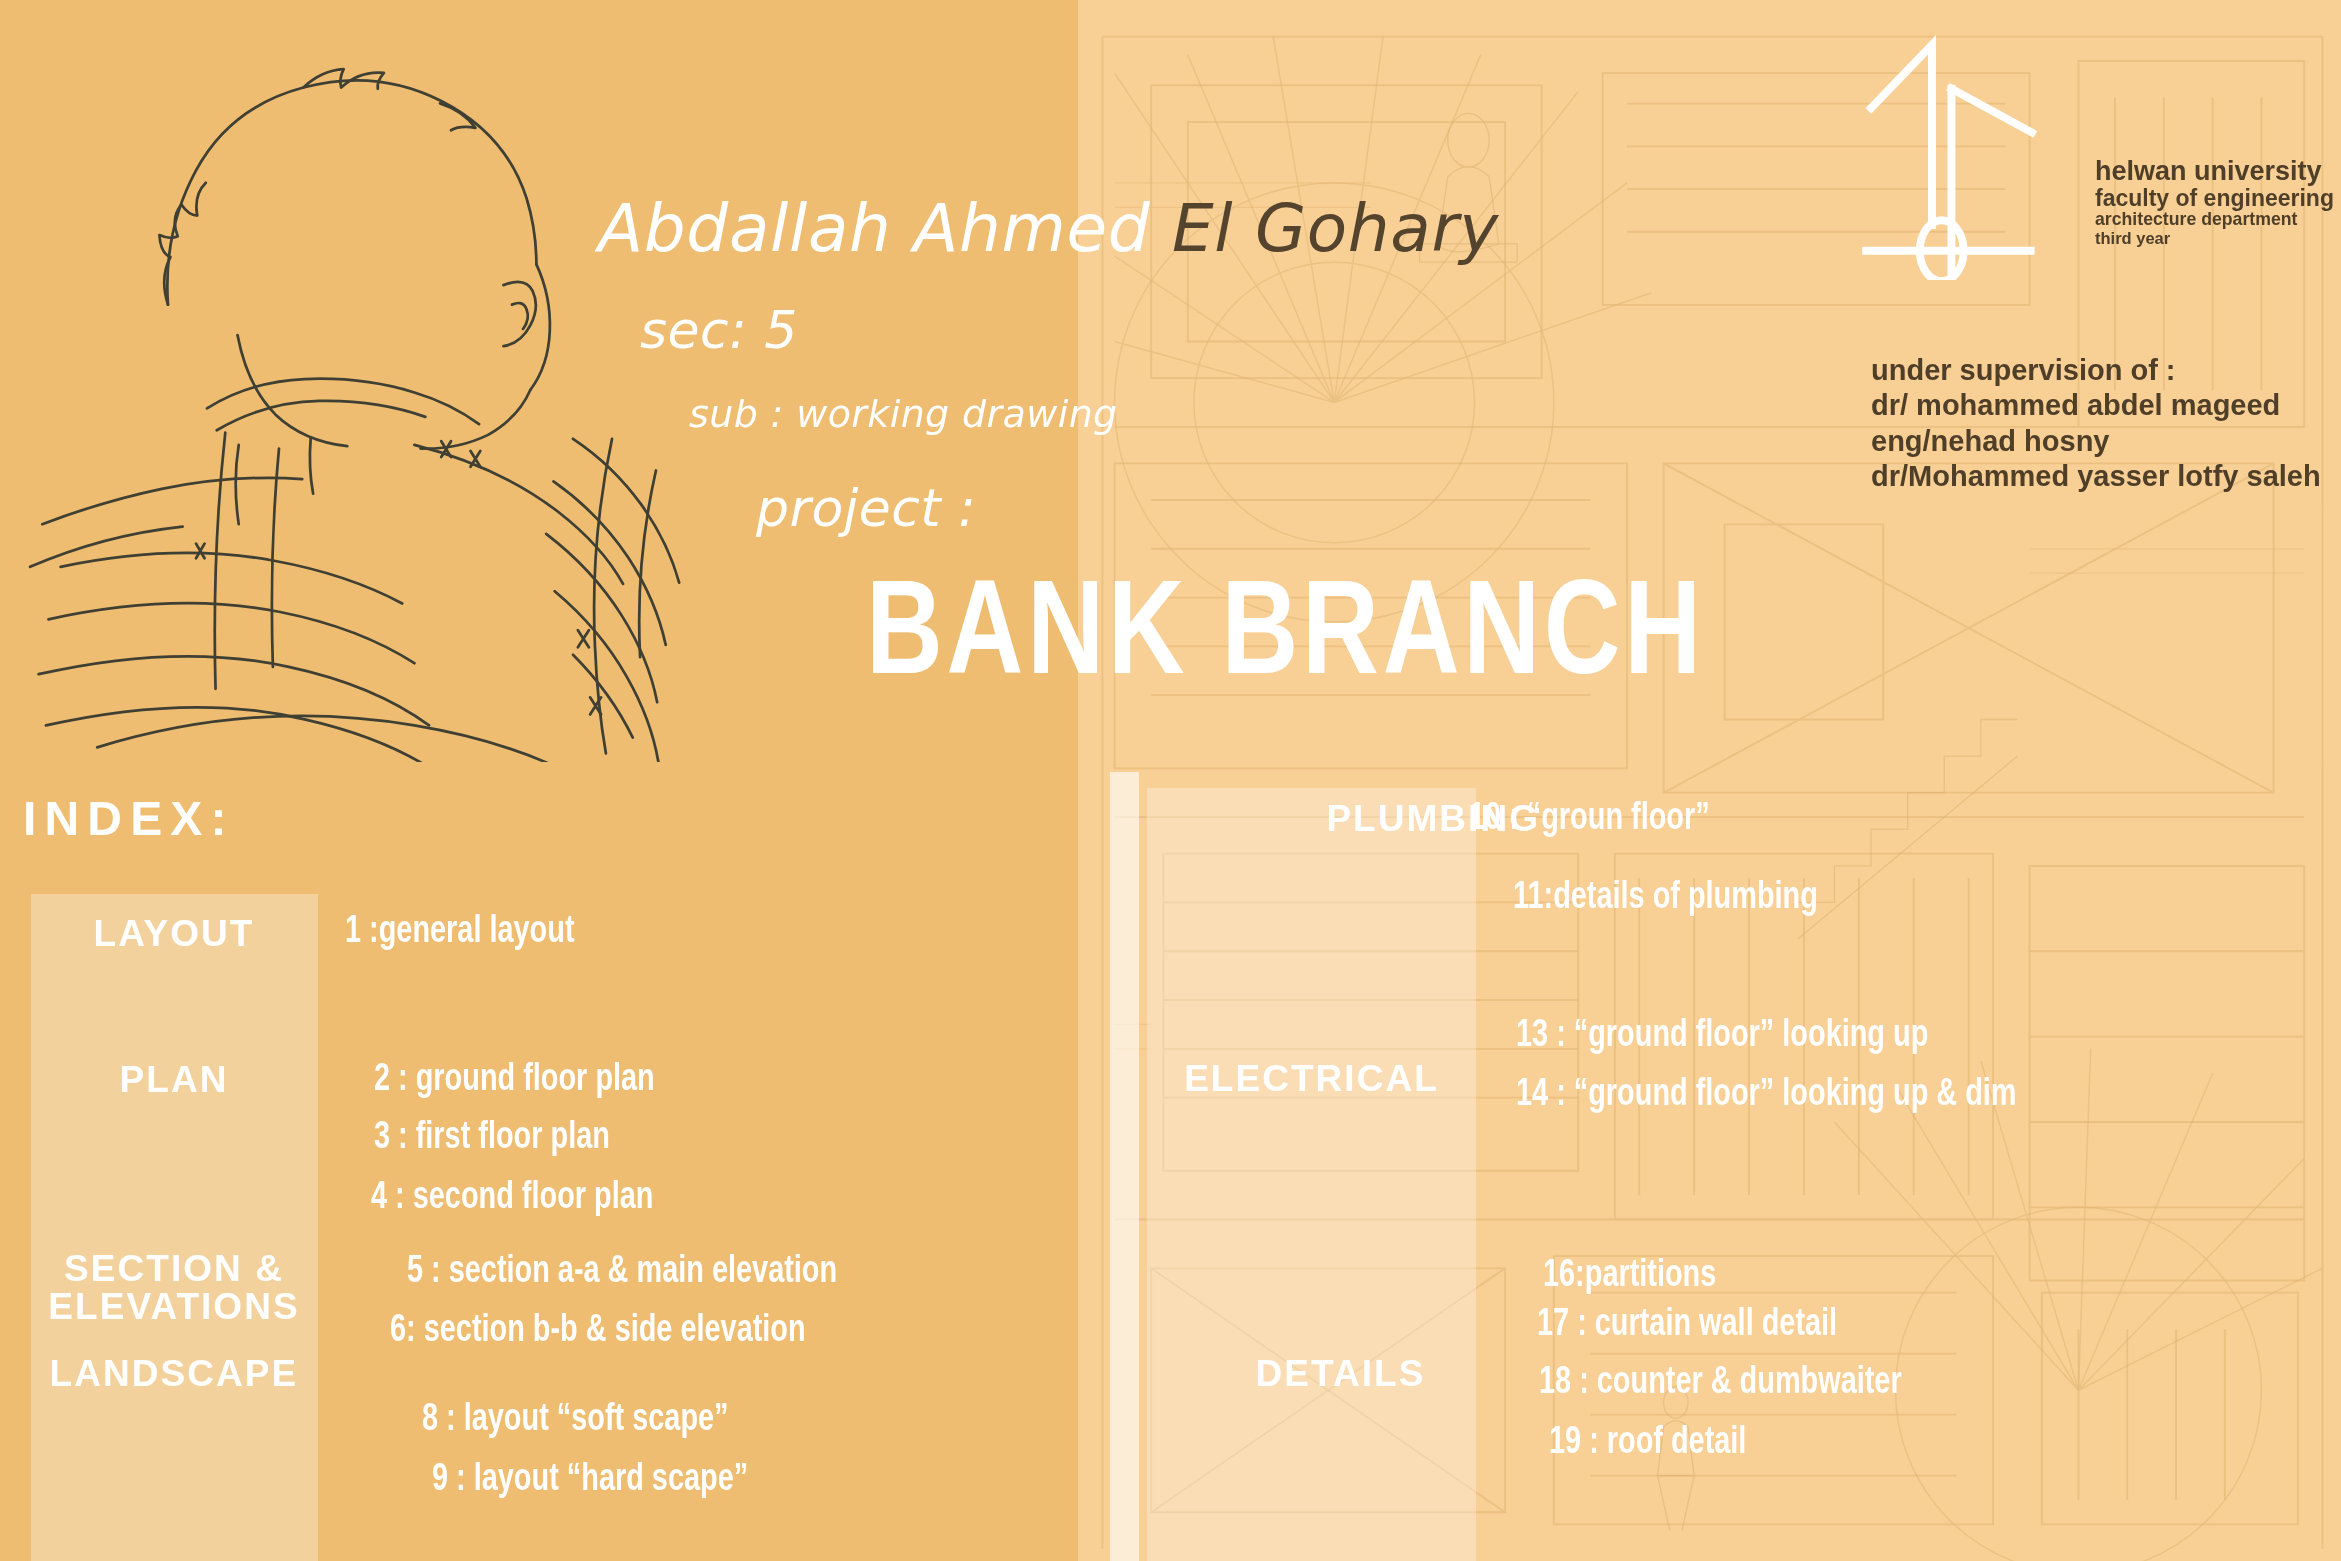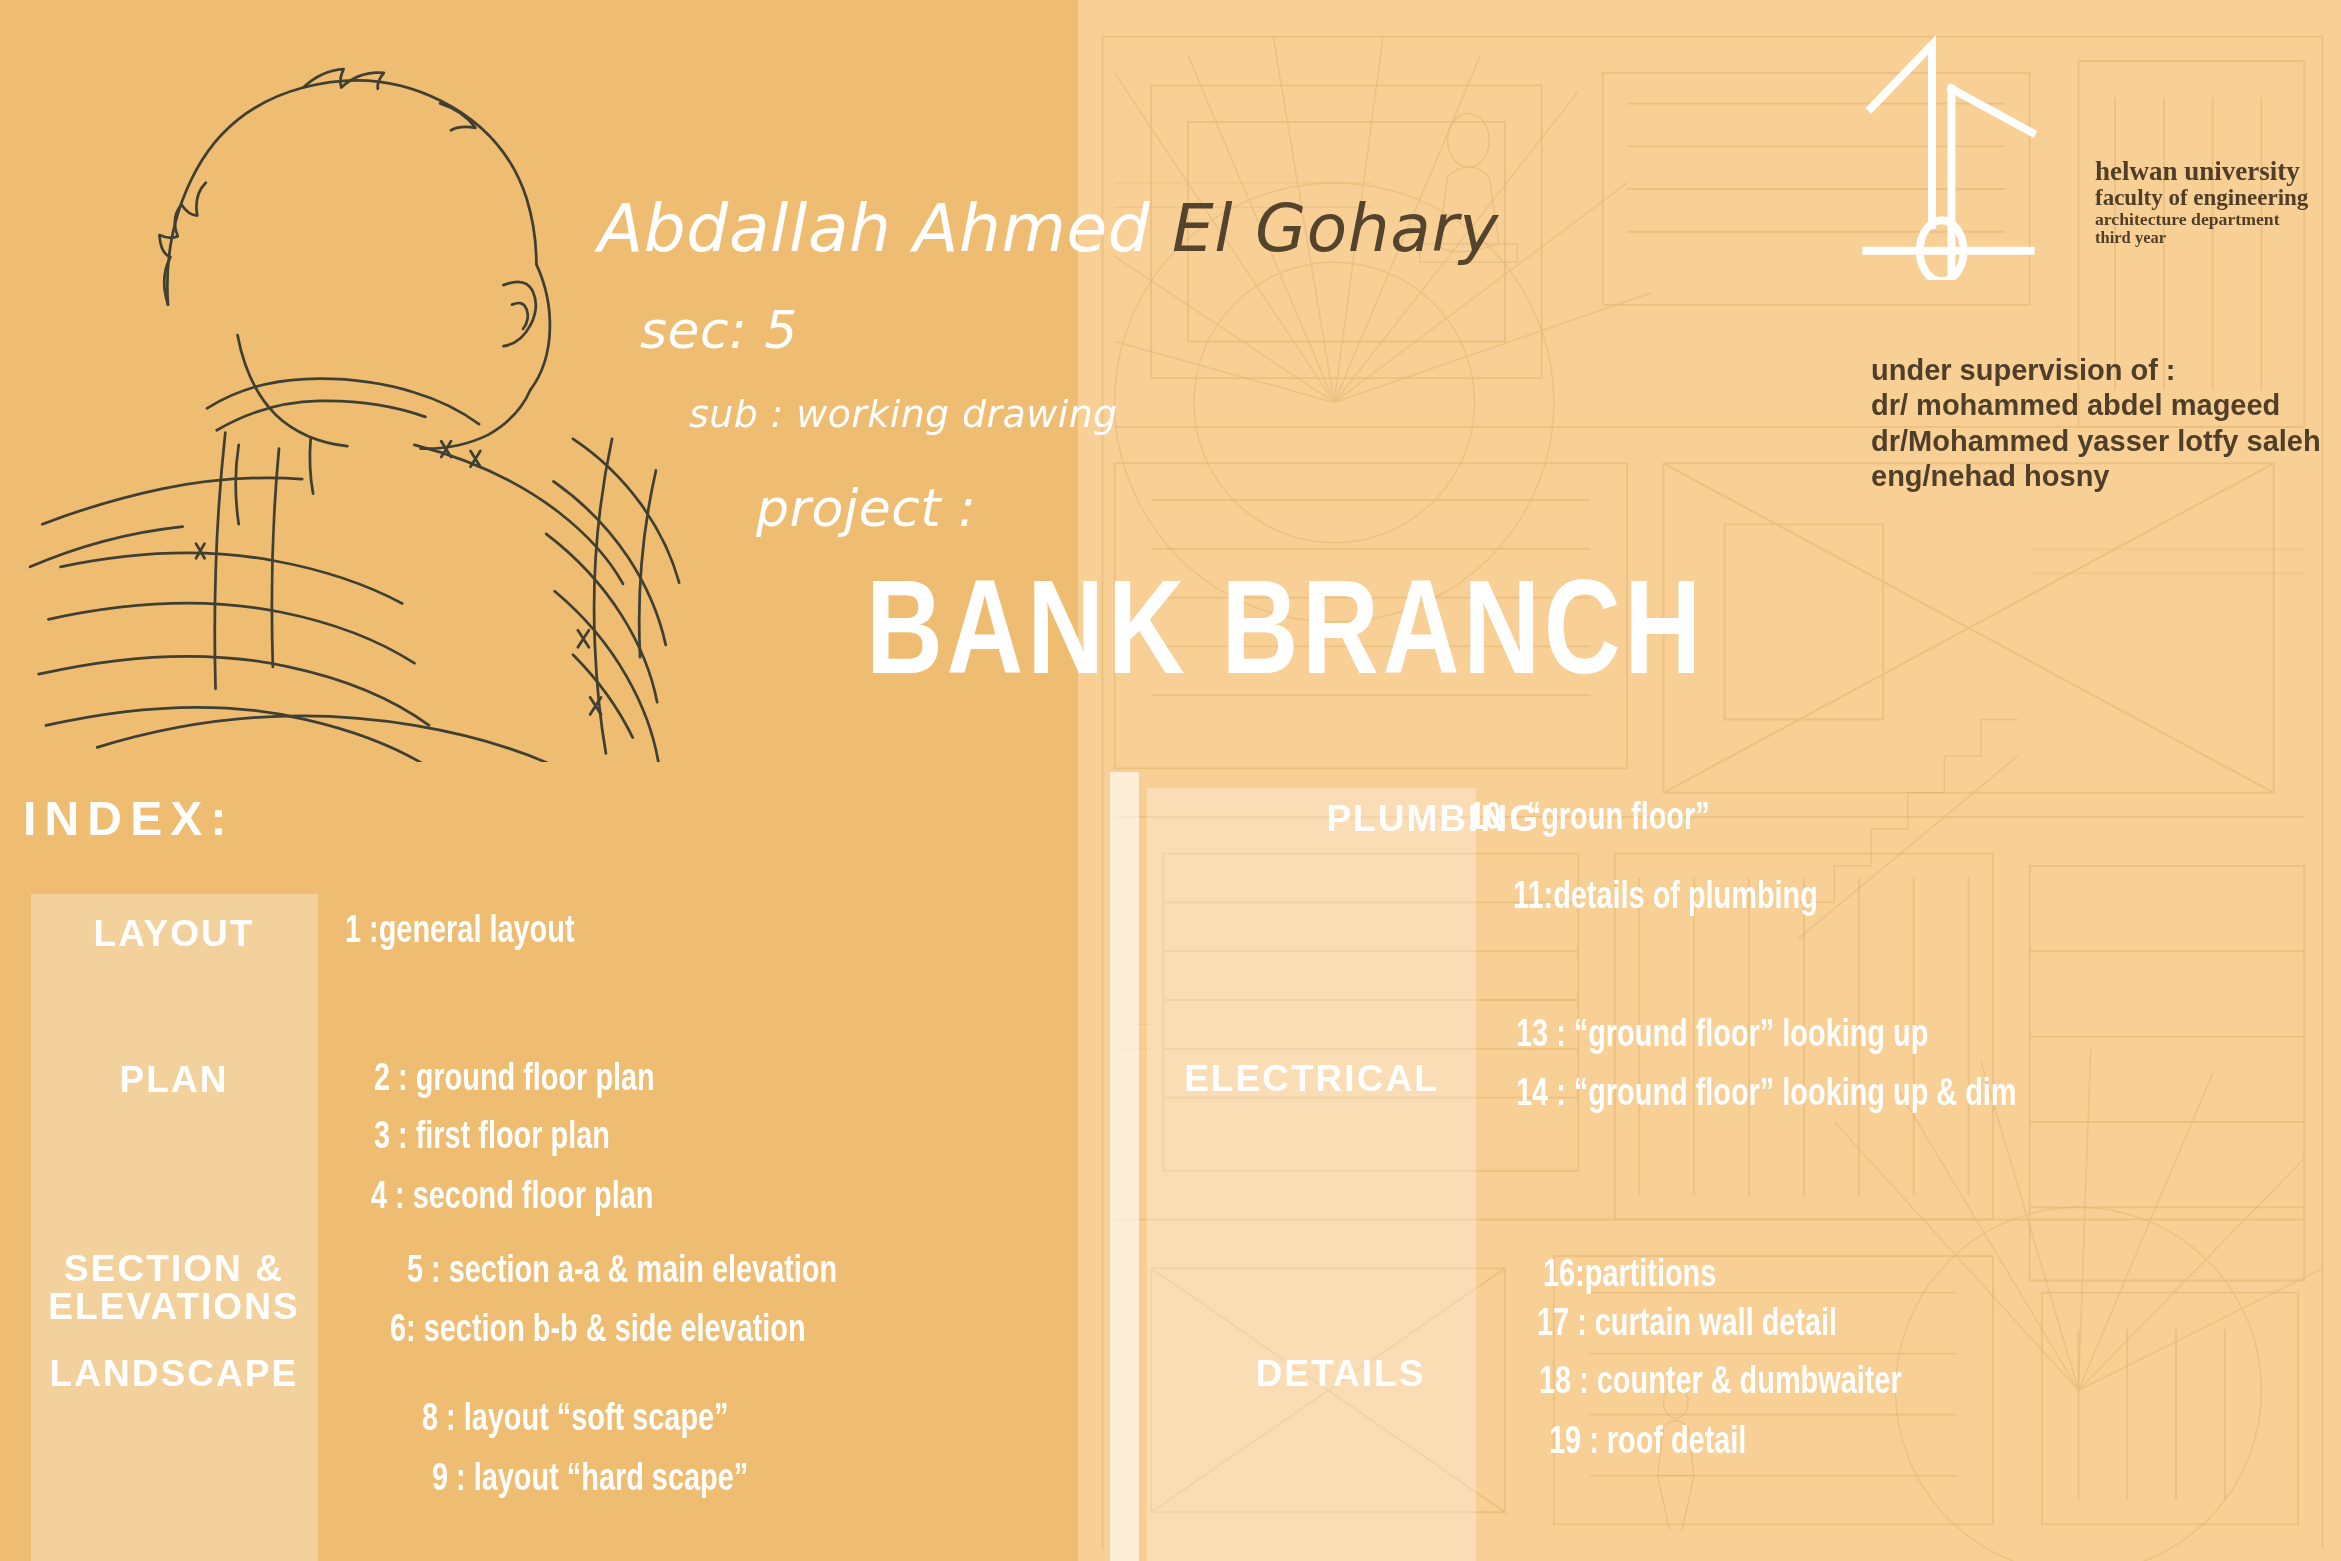--- a/index.html
+++ b/index.html
@@ -55,21 +55,21 @@
     transform:scaleX(.80);
     transform-origin:left top;
     white-space:nowrap;
   }
   
   .logo{position:absolute;left:1854px;top:24.4px;width:268px;height:256px;}
   .logo svg{display:block;width:100%;height:100%;}
   .uni-block{
     position:absolute;left:2095px;top:157px;width:244px;
     color:#4f3f28;text-align:left;
-    font-family:Liberation Serif, serif;
+    font-family:Liberation Sans, sans-serif;
     font-weight:700;
   }
   .uni-1{font-size:27px;line-height:1.06;}
   .uni-2{font-size:23px;line-height:1.06;}
   .uni-3{font-size:17.7px;line-height:1.1;}
   .uni-4{font-size:16.5px;line-height:1.1;}
   .sup-block{
     position:absolute;left:1871px;top:353px;width:464px;
     color:#4f3f28;
     font-family:"Liberation Sans", sans-serif;
@@ -250,22 +250,22 @@
   <div class="uni-block">
     <div class="uni-1">helwan university</div>
     <div class="uni-2">faculty of engineering</div>
     <div class="uni-3">architecture department</div>
     <div class="uni-4">third year</div>
   </div>
 
   <div class="sup-block">
     <div>under supervision of :</div>
     <div>dr/ mohammed abdel mageed</div>
+    <div>eng/nehad hosny</div>
     <div>dr/Mohammed yasser lotfy saleh</div>
-    <div>eng/nehad hosny</div>
   </div>
 
   <div id="index-title">INDEX:</div>
 
   <div class="panel" id="panel-left"></div>
   <div class="panel" id="stripe-mid"></div>
   <div class="panel" id="panel-right"></div>
 
   <div class="cat" style="left:30.5px;top:915px;width:287px;">LAYOUT</div>
   <div class="cat" style="left:30.5px;top:1061px;width:287px;">PLAN</div>

